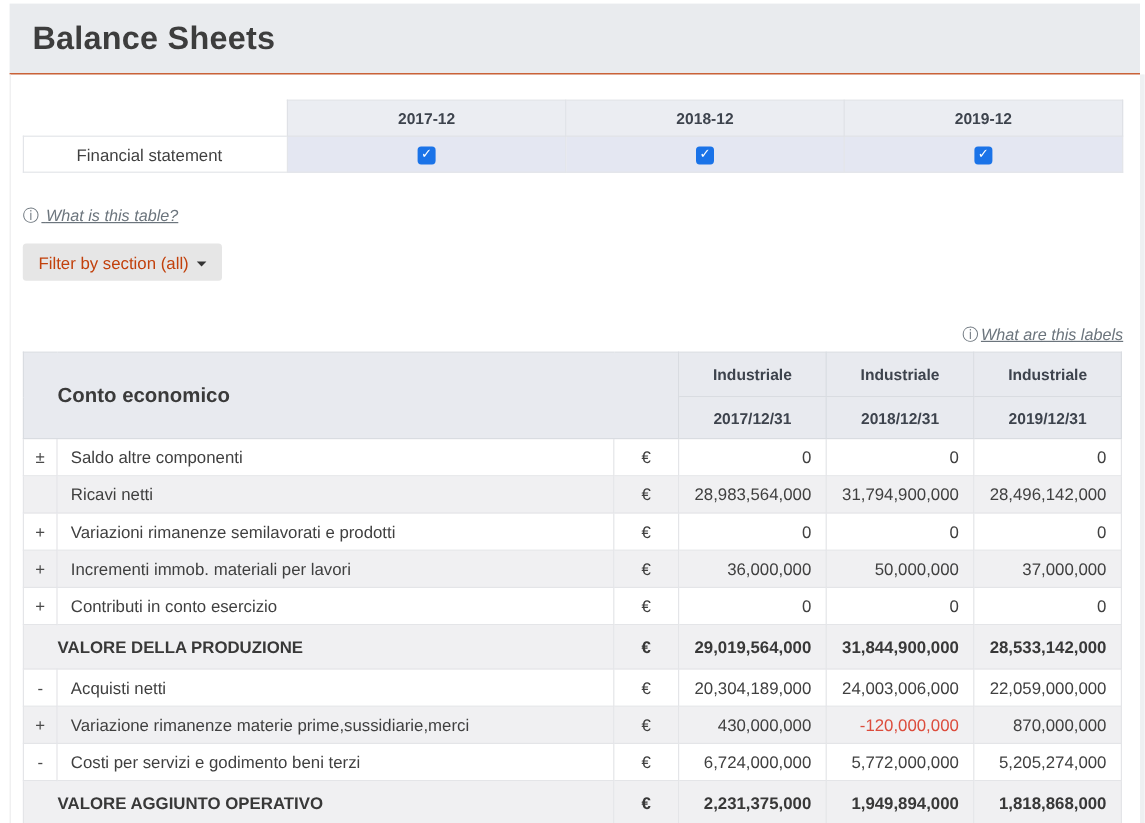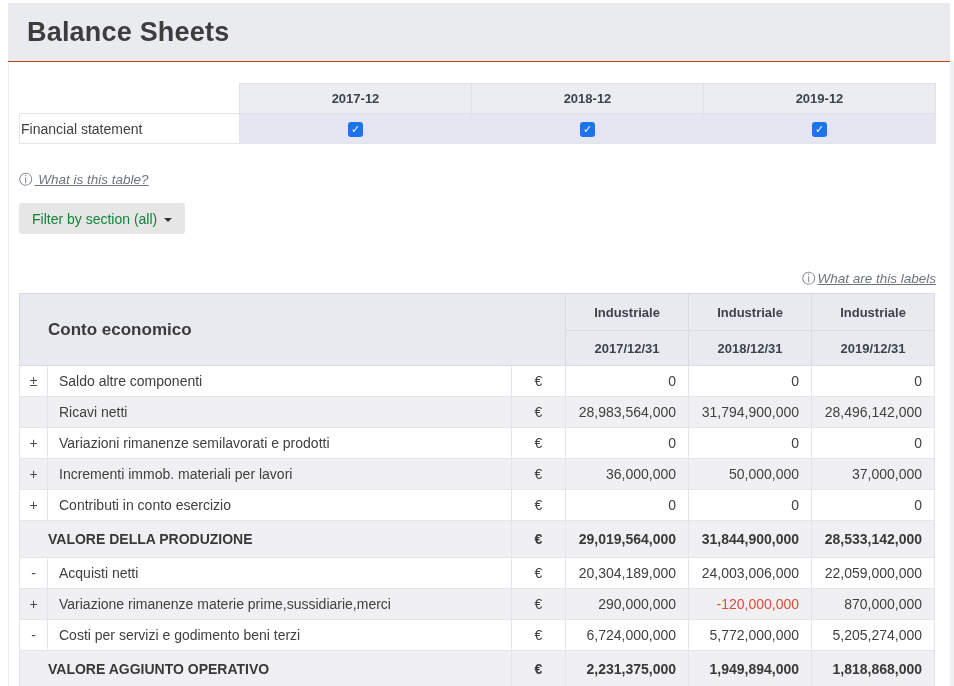--- a/index.html
+++ b/index.html
@@ -26,21 +26,21 @@
     border-collapse:collapse;table-layout:fixed;font-size:14px;
   }
   .period-table col.lblcol{width:220px;}
   .period-table col.datecol{width:232px;}
   .period-table th.blank{background:transparent;border:none;}
   .period-table th.col{
     background:#ebedf2;border:1px solid #dfe1e6;height:27px;
     font-size:13px;font-weight:700;color:#3d434d;text-align:center;
   }
   .period-table td{border:1px solid #e3e5e9;height:27px;background:#fff;}
-  .p-label{text-align:left;padding-right:11px;color:#3f3f3f;}
+  .p-label{text-align:center;padding-right:11px;color:#3f3f3f;}
   .cb-cell{text-align:center;}
   tr.fs-row .cb-cell{background:#e4e7f2;}
   .checkbox{
     display:inline-block;width:15px;height:15px;border-radius:3px;
     background:#1a73e8;color:#fff;font-size:11px;line-height:15px;
     font-weight:700;vertical-align:middle;text-align:center;cursor:pointer;
   }
   .checkbox.un{background:#fff;border:1px solid #c9ccd1;width:13px;height:13px;}
 
   
@@ -49,21 +49,21 @@
     text-decoration:underline;cursor:pointer;
   }
   .help-link{left:19px;top:171px;}
   .labels-link{right:18px;top:270px;}
   .info-icon{font-style:normal;display:inline-block;margin-right:2px;}
 
   
   .filter-btn{
     position:absolute;left:19px;top:203px;height:31px;padding:0 13px;
     background:#e6e6e6;border:none;border-radius:3px;
-    font-size:14px;color:#15803d;font-family:inherit;cursor:pointer;
+    font-size:14px;color:#c2410c;font-family:inherit;cursor:pointer;
   }
   .caret{
     display:inline-block;margin-left:7px;width:0;height:0;
     border-left:4px solid transparent;border-right:4px solid transparent;
     border-top:4px solid #333;vertical-align:middle;
   }
 
   
   .stmt-table{
     position:absolute;left:19px;top:293px;width:916px;
@@ -208,21 +208,21 @@
         <td class="lbl">Acquisti netti</td>
         <td class="cur">€</td>
         <td class="val">20,304,189,000</td>
         <td class="val">24,003,006,000</td>
         <td class="val">22,059,000,000</td>
       </tr>
       <tr class="odd">
         <td class="sign">+</td>
         <td class="lbl">Variazione rimanenze materie prime,sussidiarie,merci</td>
         <td class="cur">€</td>
-        <td class="val">290,000,000</td>
+        <td class="val">430,000,000</td>
         <td class="val neg">-120,000,000</td>
         <td class="val">870,000,000</td>
       </tr>
       <tr class="even">
         <td class="sign">-</td>
         <td class="lbl">Costi per servizi e godimento beni terzi</td>
         <td class="cur">€</td>
         <td class="val">6,724,000,000</td>
         <td class="val">5,772,000,000</td>
         <td class="val">5,205,274,000</td>

